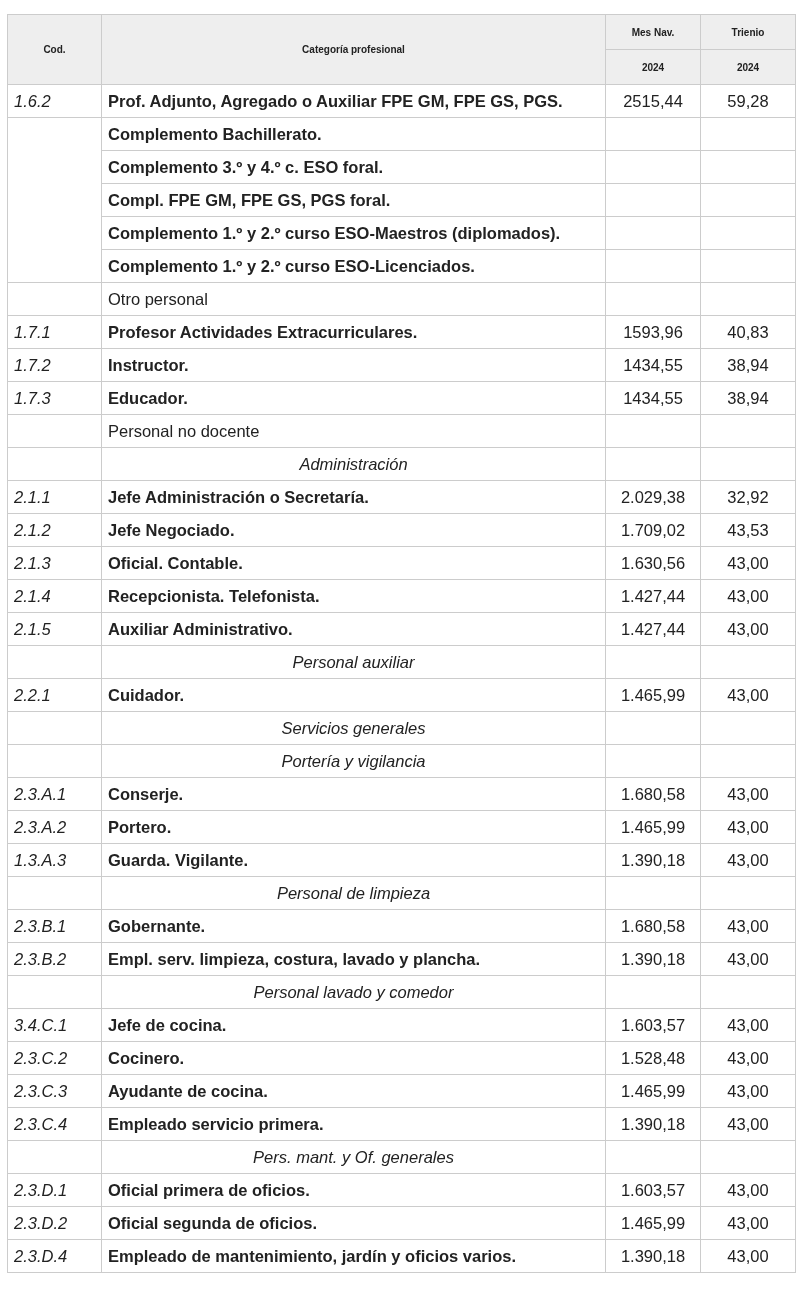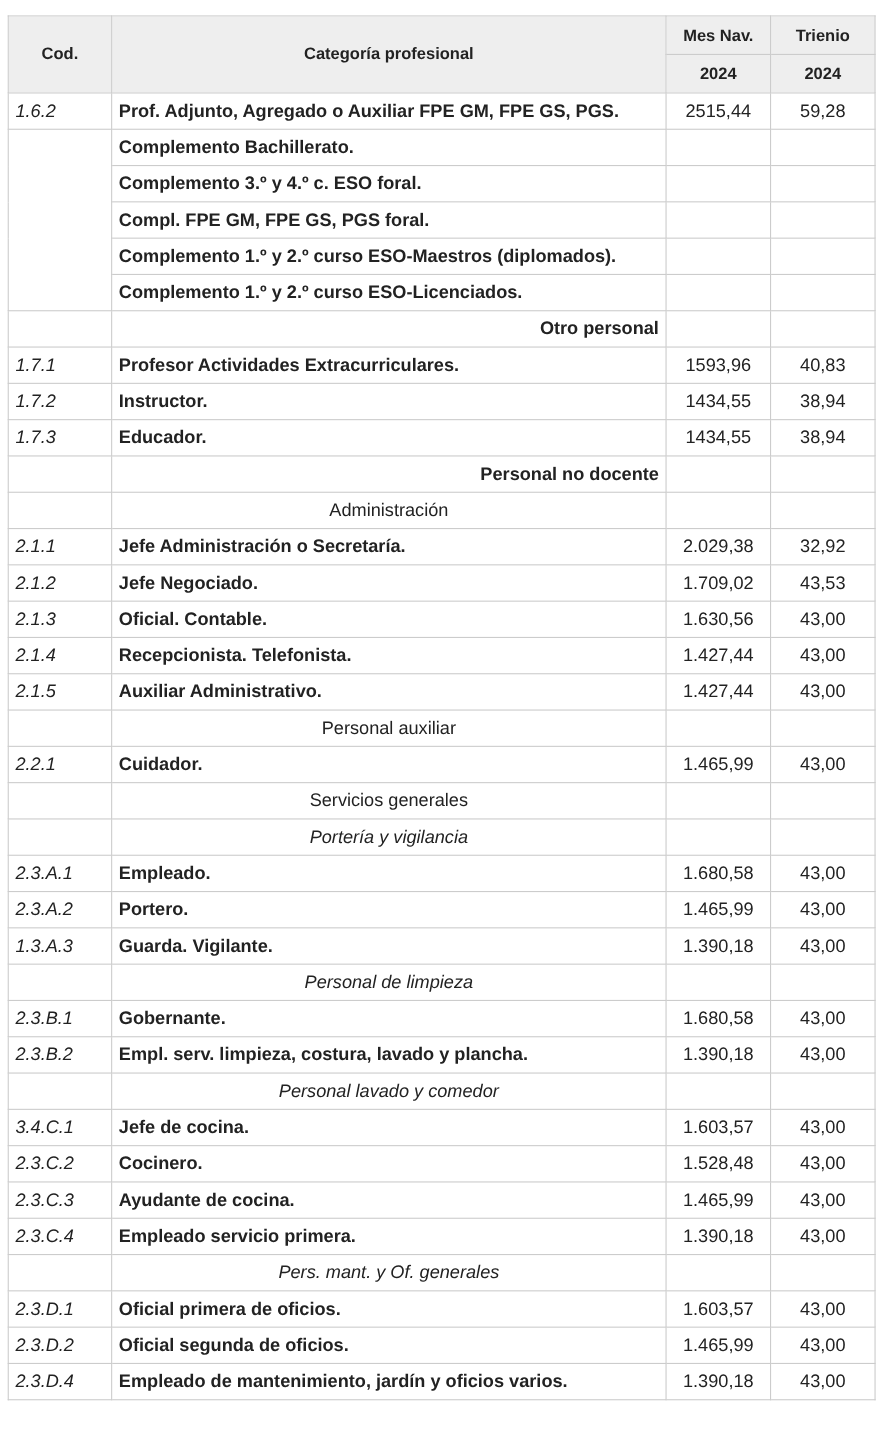--- a/index.html
+++ b/index.html
@@ -32,34 +32,34 @@
   th, td {
     border: 1.5px solid #cccccc;
     padding: 0 6px;
     vertical-align: middle;
     white-space: nowrap;
     overflow: hidden;
   }
   thead th {
     background: #eeeeee;
     font-weight: bold;
-    font-size: 15px;
+    font-size: 10px;
     color: #222222;
     text-align: center;
     height: 34px;
   }
   tbody td {
     height: 32px;
     line-height: 32px;
   }
   td.cod { text-align: left; font-style: italic; }
   td.cat { text-align: left; font-weight: bold; }
   td.num { text-align: center; }
-  td.sec-bold { text-align: right; font-weight: bold; }
-  td.sec-italic { text-align: center; }
+  td.sec-bold { text-align: left; font-weight: normal; }
+  td.sec-italic { text-align: center; font-style: italic; }
   td.sec-plain { text-align: center; font-style: italic; }
 </style>
 </head>
 <body>
 
 <div class="wrap">
   <table>
     <colgroup>
       <col class="c-cod">
         <col class="c-cat">
@@ -196,21 +196,21 @@
           <td class="num"></td>
         </tr>
         <tr>
           <td class="cod"></td>
           <td class="sec-plain">Portería y vigilancia</td>
           <td class="num"></td>
           <td class="num"></td>
         </tr>
         <tr>
           <td class="cod">2.3.A.1</td>
-          <td class="cat">Empleado.</td>
+          <td class="cat">Conserje.</td>
           <td class="num">1.680,58</td>
           <td class="num">43,00</td>
         </tr>
         <tr>
           <td class="cod">2.3.A.2</td>
           <td class="cat">Portero.</td>
           <td class="num">1.465,99</td>
           <td class="num">43,00</td>
         </tr>
         <tr>

